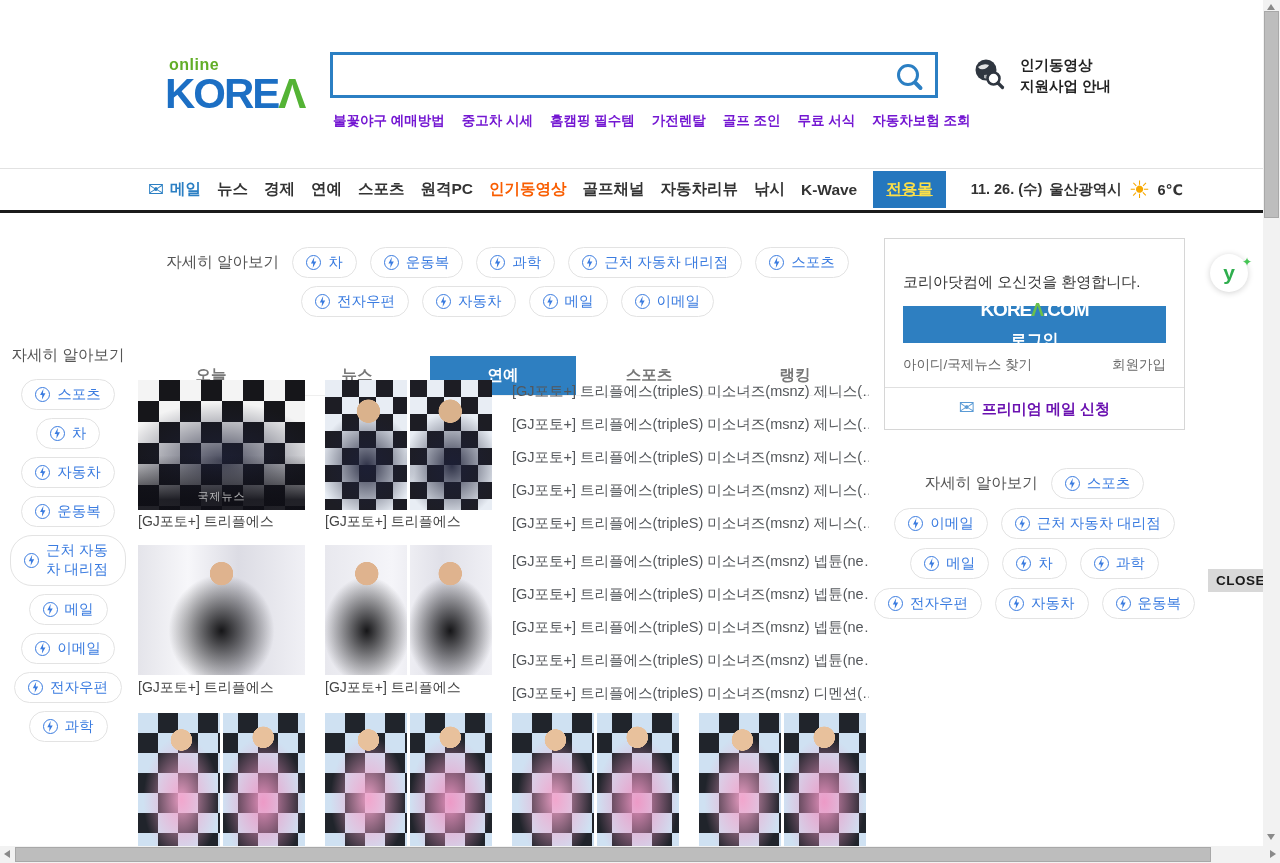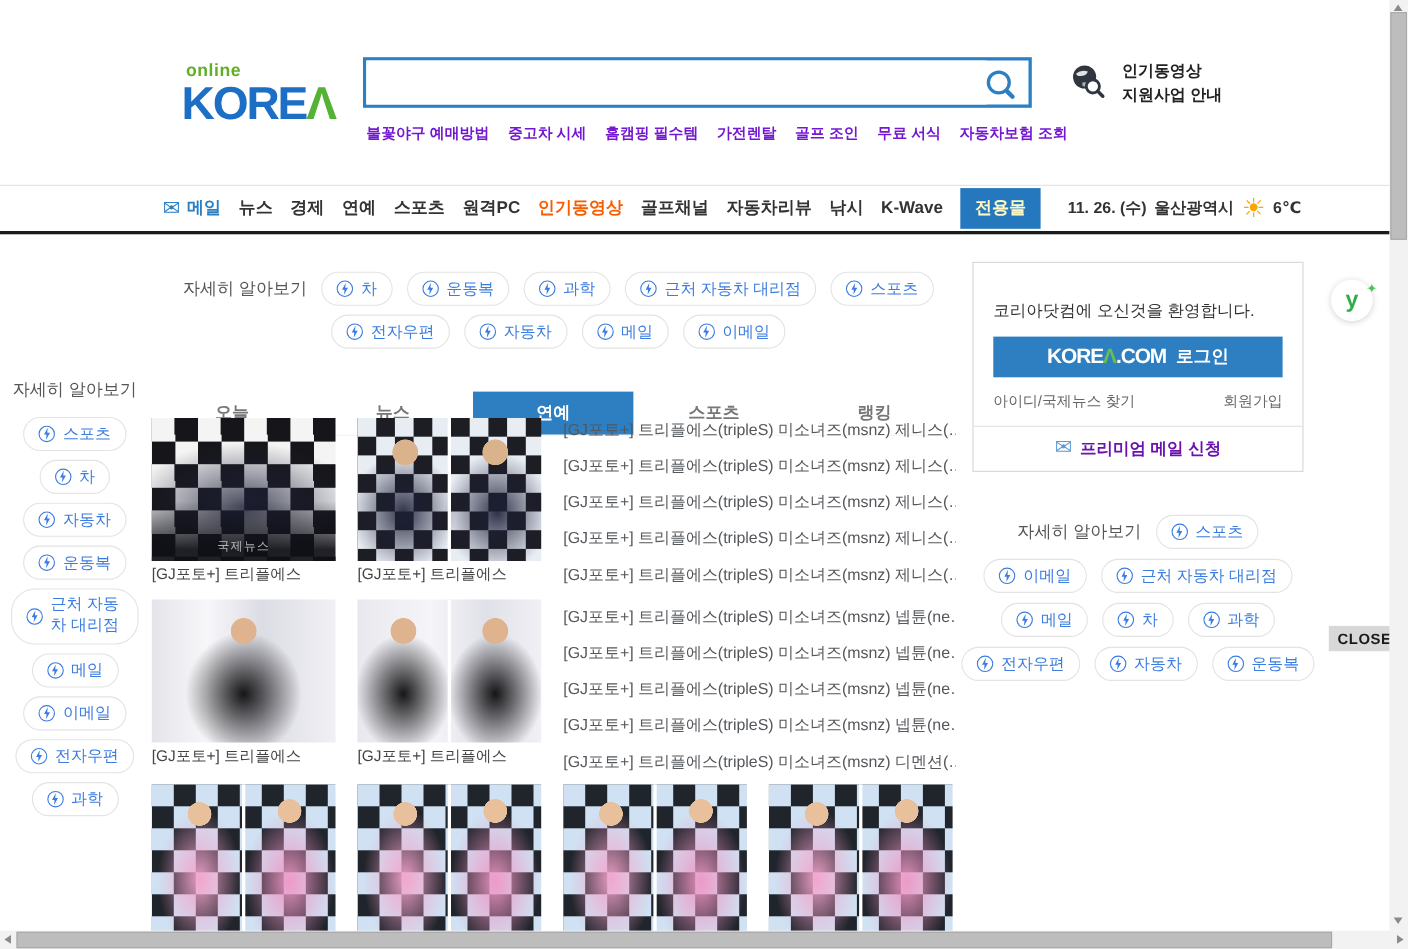--- a/index.html
+++ b/index.html
@@ -35,21 +35,21 @@
 
   
   .navbar { position:absolute; left:0; top:168px; width:1280px; height:45px;
     border-top:1px solid #e2e2e2; border-bottom:3px solid #1b1b1b; background:#fff; }
   .nav-inner { position:absolute; left:148px; top:0; height:41px; display:flex; align-items:center;
     gap:16px; font-size:15.5px; font-weight:bold; color:#333; white-space:nowrap; }
   .nav-item { cursor:pointer; }
   .nav-mail { color:#2b7fc3; display:flex; align-items:center; gap:6px; }
   .env-icon { font-size:19px; font-weight:normal; line-height:1; }
   .nav-hot { color:#f95d00; }
-  .nav-shop { background:#2577be; color:#fef9c3; padding:8px 13px; }
+  .nav-shop { background:#2577be; color:#fde047; padding:8px 13px;text-decoration:underline; }
   .nav-weather { position:absolute; right:97px; top:0; height:41px; display:flex; align-items:center;
     gap:7px; font-size:14.5px; font-weight:bold; color:#333; }
   .sun-icon { color:#f7a800; font-size:24px; line-height:1; }
 
   
   .chip { display:inline-flex; align-items:center; gap:7px; padding:5px 13px; background:#fff;
     border:1px solid #e3e3e3; border-radius:18px; color:#3b7ce0; font-size:14.5px; cursor:pointer; white-space:nowrap; }
   .bolt-icon { width:15px; height:15px; min-width:15px; border:1.5px solid currentColor; border-radius:50%;
     position:relative; display:inline-block; }
   .bolt-icon::before { content:""; position:absolute; left:2px; top:1px; right:2px; bottom:1px;
@@ -111,21 +111,21 @@
 
   .newslist { position:absolute; left:512px; width:357px; }
   .news-item { height:33px; line-height:33px; font-size:14.5px; color:#54575b;
     white-space:nowrap; overflow:hidden; cursor:pointer; }
 
   
   .loginbox { position:absolute; left:884px; top:238px; width:301px; border:1px solid #d6d6d6;
     background:#fff; padding:34px 18px 0; }
   .welcome { font-size:15px; color:#333; }
   .login-btn { margin-top:14px; height:37px; background:#2e7fc1; color:#fff;
-    display:flex; align-items:center; justify-content:center; gap:9px; cursor:pointer; }
+    display:flex; align-items:center; justify-content:center; gap:9px; cursor:pointer;flex-direction:column; }
   .login-brand { font-weight:bold; font-size:19px; letter-spacing:-1px; }
   .login-brand .green-a { color:#6abf4b; }
   .login-action { font-size:16px; font-weight:bold; }
   .account-row { display:flex; justify-content:space-between; font-size:13.5px; color:#666;
     margin-top:13px; padding-bottom:13px; }
   .account-row span { cursor:pointer; }
   .premium { border-top:1px solid #e0e0e0; margin:0 -18px; padding:10px 0; text-align:center;
     font-size:15px; font-weight:bold; color:#6a11b0; cursor:pointer; }
   .premium .env-icon { color:#5b9bd5; margin-right:7px; }
 

